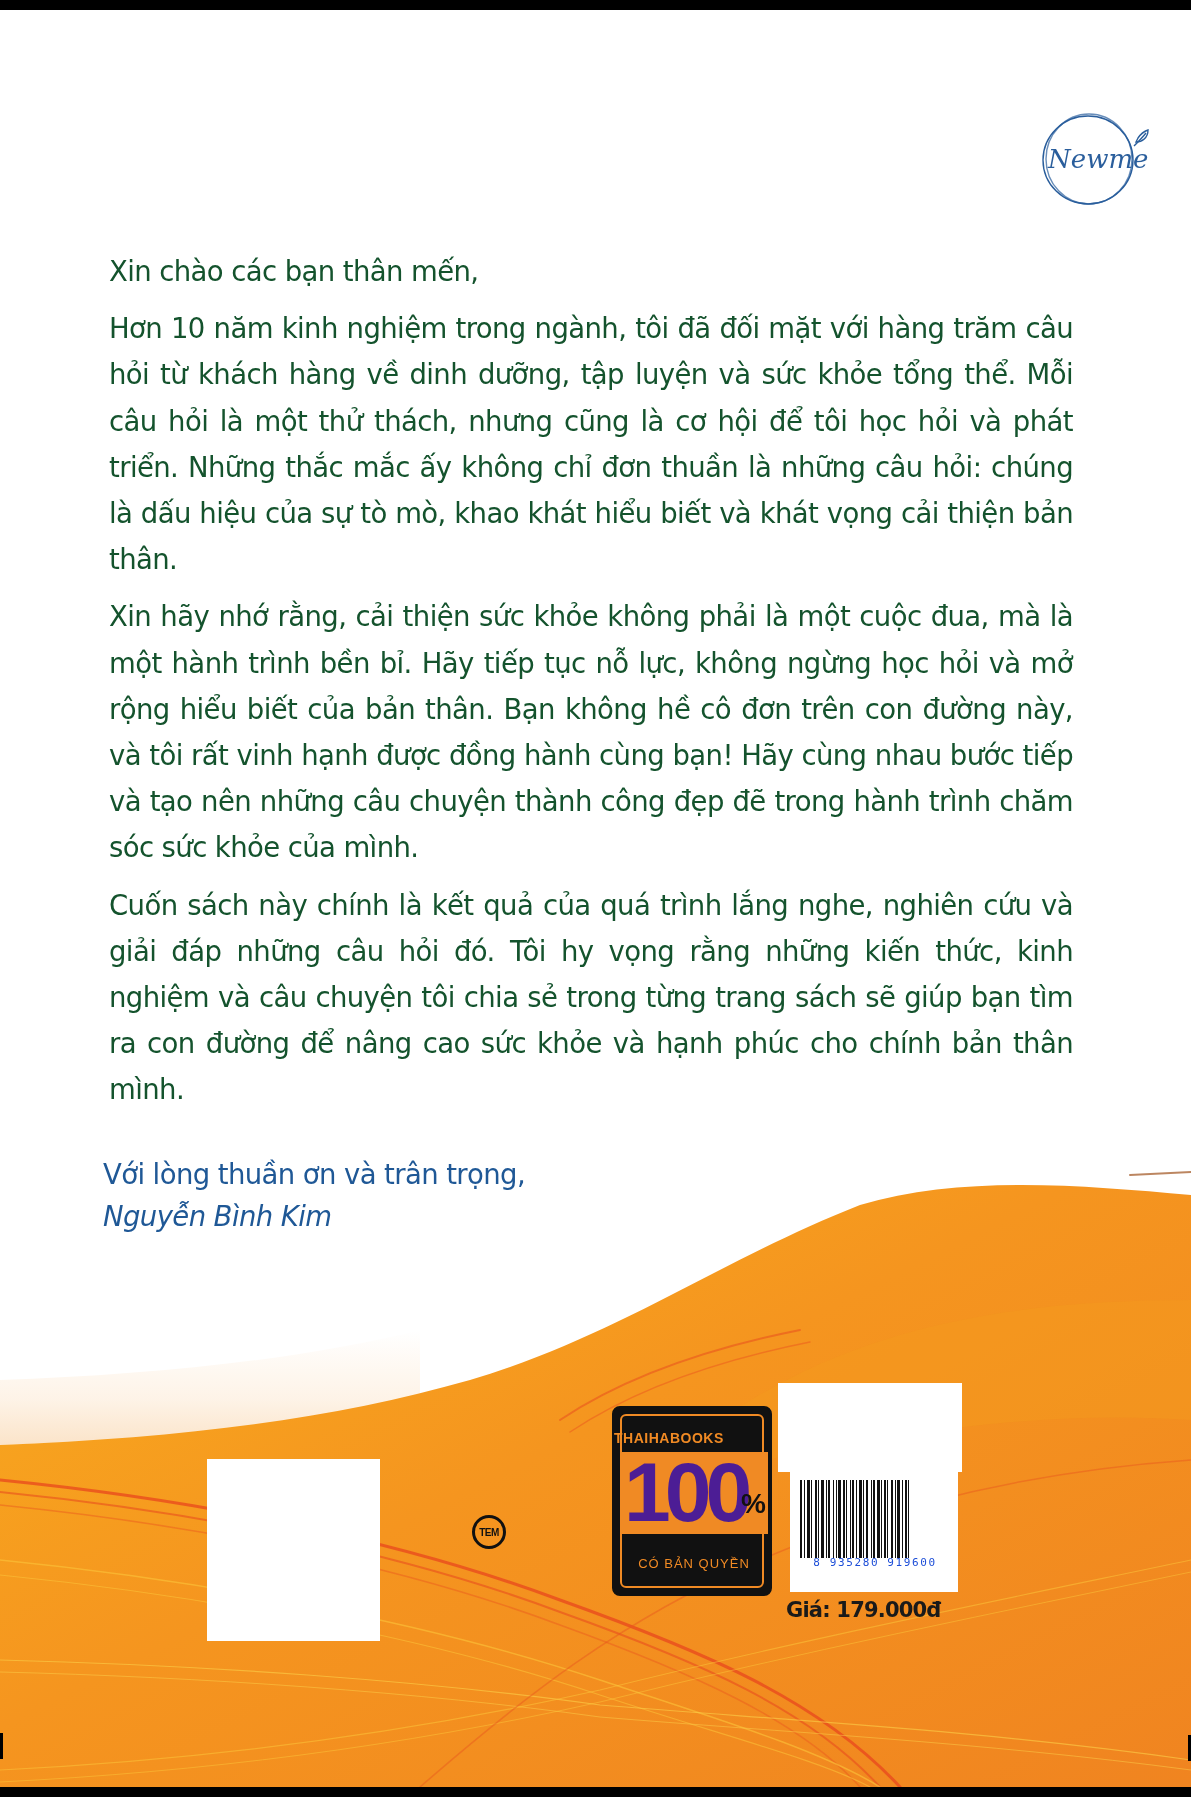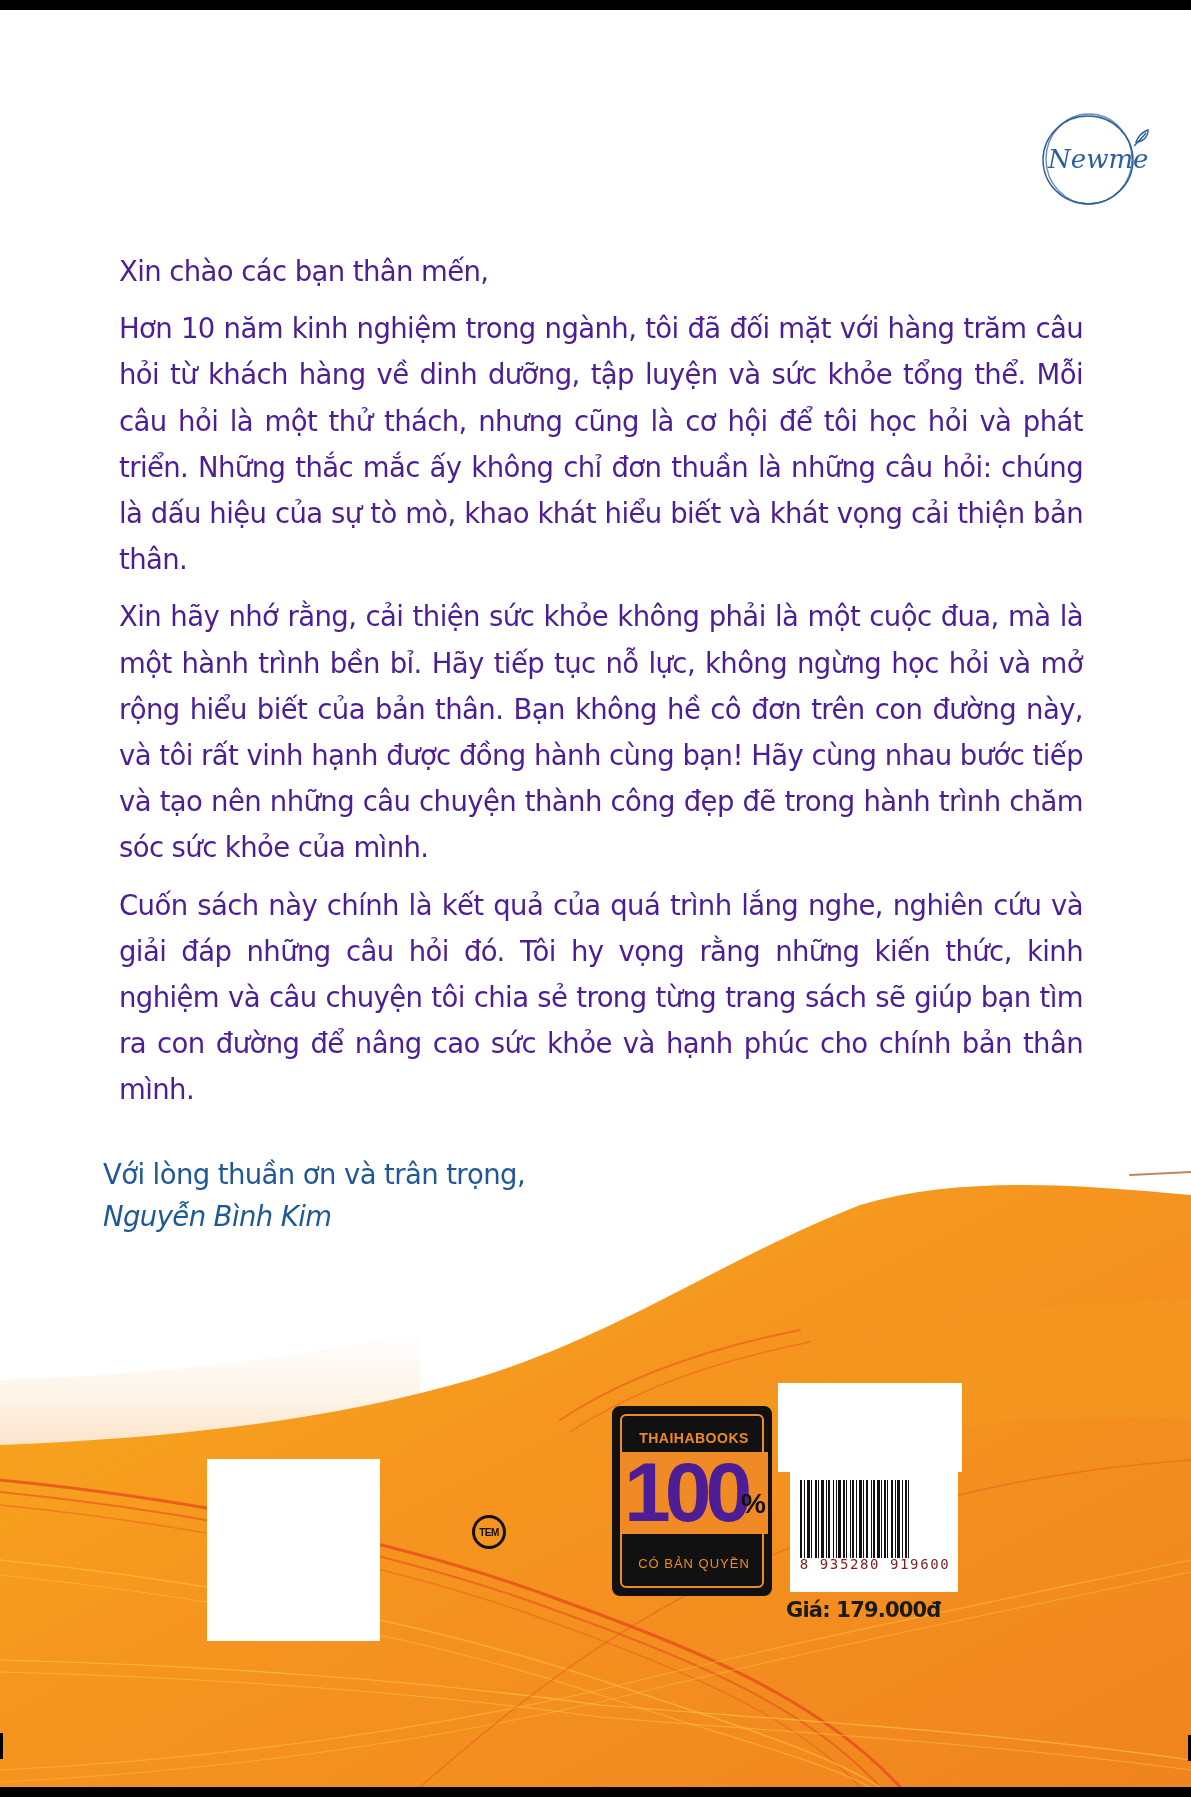--- a/index.html
+++ b/index.html
@@ -1,38 +1,38 @@
 <!DOCTYPE html>
 <html><head>
 <meta charset="utf-8">
 <style>
   html, body { margin:0; padding:0; }
   body { width:1191px; height:1797px; position:relative; overflow:hidden; background:#ffffff; font-family:"DejaVu Sans", sans-serif; }
   .topbar { position:absolute; left:0; top:0; width:1191px; height:10px; background:#000; }
   .bottombar { position:absolute; left:0; top:1787px; width:1191px; height:10px; background:#000; }
   .bg-svg { position:absolute; left:0; top:0; width:1191px; height:1797px; }
   .logo { position:absolute; left:1030px; top:108px; width:130px; height:100px; }
-  .body-text { position:absolute; left:119px; top:248px; width:964px; color:#4c1d95; font-family:"DejaVu Sans", sans-serif; font-size:27.5px; line-height:46.2px; letter-spacing:-0.6px; }
+  .body-text { position:absolute; left:109px; top:248px; width:964px; color:#14532d; font-family:"DejaVu Sans", sans-serif; font-size:27.5px; line-height:46.2px; letter-spacing:-0.6px; }
   .para { margin:0 0 11px 0; text-align:justify; text-align-last:left; }
   .greeting { margin:0 0 11px 0; }
   .closing { position:absolute; left:103px; top:1153px; color:#1f5896; font-family:"DejaVu Sans", sans-serif; font-size:27.5px; line-height:42px; letter-spacing:-0.6px; }
   .sig { font-weight:normal; font-style:italic; }
   .white-box { position:absolute; background:#ffffff; }
   .tem { position:absolute; left:472px; top:1515px; width:34px; height:34px; border:3px solid #111; border-radius:50%; box-sizing:border-box; display:flex; align-items:center; justify-content:center; font-family:"Liberation Sans", sans-serif; font-weight:bold; font-size:10px; color:#111; letter-spacing:-0.5px; }
   .badge { position:absolute; left:612px; top:1406px; width:160px; height:190px; background:#111; border-radius:8px; box-sizing:border-box; border:2px solid #111; }
   .badge-inner { position:absolute; left:6px; top:6px; right:6px; bottom:6px; border:2px solid #f08a24; border-radius:6px; }
-  .badge-brand { position:absolute; left:0; top:22px; width:160px; text-align:center; color:#f08a24; font-family:"Liberation Sans", sans-serif; font-weight:bold; font-size:14px; letter-spacing:0.5px; }
+  .badge-brand { position:absolute; left:0; top:22px; width:160px; text-align:left; color:#f08a24; font-family:"Liberation Sans", sans-serif; font-weight:bold; font-size:14px; letter-spacing:0.5px; }
   .badge-100-wrap { position:absolute; left:6px; top:44px; width:148px; height:82px; background:#f08a24; }
   .badge-100 { position:absolute; left:4px; top:-6px; color:#4c1d95; font-family:"Liberation Sans", sans-serif; font-weight:bold; font-size:84px; letter-spacing:-6px; line-height:92px; }
   .badge-pct { position:absolute; right:2px; top:36px; color:#111; font-family:"Liberation Sans", sans-serif; font-weight:bold; font-size:28px; }
   .badge-sub { position:absolute; left:0; top:148px; width:160px; text-align:center; color:#f08a24; font-family:"Liberation Sans", sans-serif; font-size:13px; letter-spacing:1px; }
   .barcode { position:absolute; left:790px; top:1470px; width:168px; height:122px; background:#fff; }
   .bars { position:absolute; left:10px; top:10px; width:148px; height:78px; display:flex; align-items:stretch; }
   .bar { background:#111; height:100%; }
-  .barcode-num { position:absolute; left:6px; top:86px; width:158px; text-align:center; font-family:"DejaVu Sans Mono", monospace; font-size:14px; color:#7f1d1d; letter-spacing:1.6px; }
+  .barcode-num { position:absolute; left:6px; top:86px; width:158px; text-align:center; font-family:"DejaVu Sans Mono", monospace; font-size:11px; color:#1d4ed8; letter-spacing:1.6px; }
   .price { position:absolute; left:786px; top:1598px; color:#1a1a1a; font-family:"DejaVu Sans", sans-serif; font-weight:bold; font-size:21px; letter-spacing:-0.8px; }
   .edge-mark { position:absolute; width:3px; height:26px; background:#000; }
 </style>
 </head>
 <body>
 
 <div class="topbar"></div>
 
 <svg class="bg-svg" viewBox="0 0 1191 1797" preserveAspectRatio="none">
   <defs>

